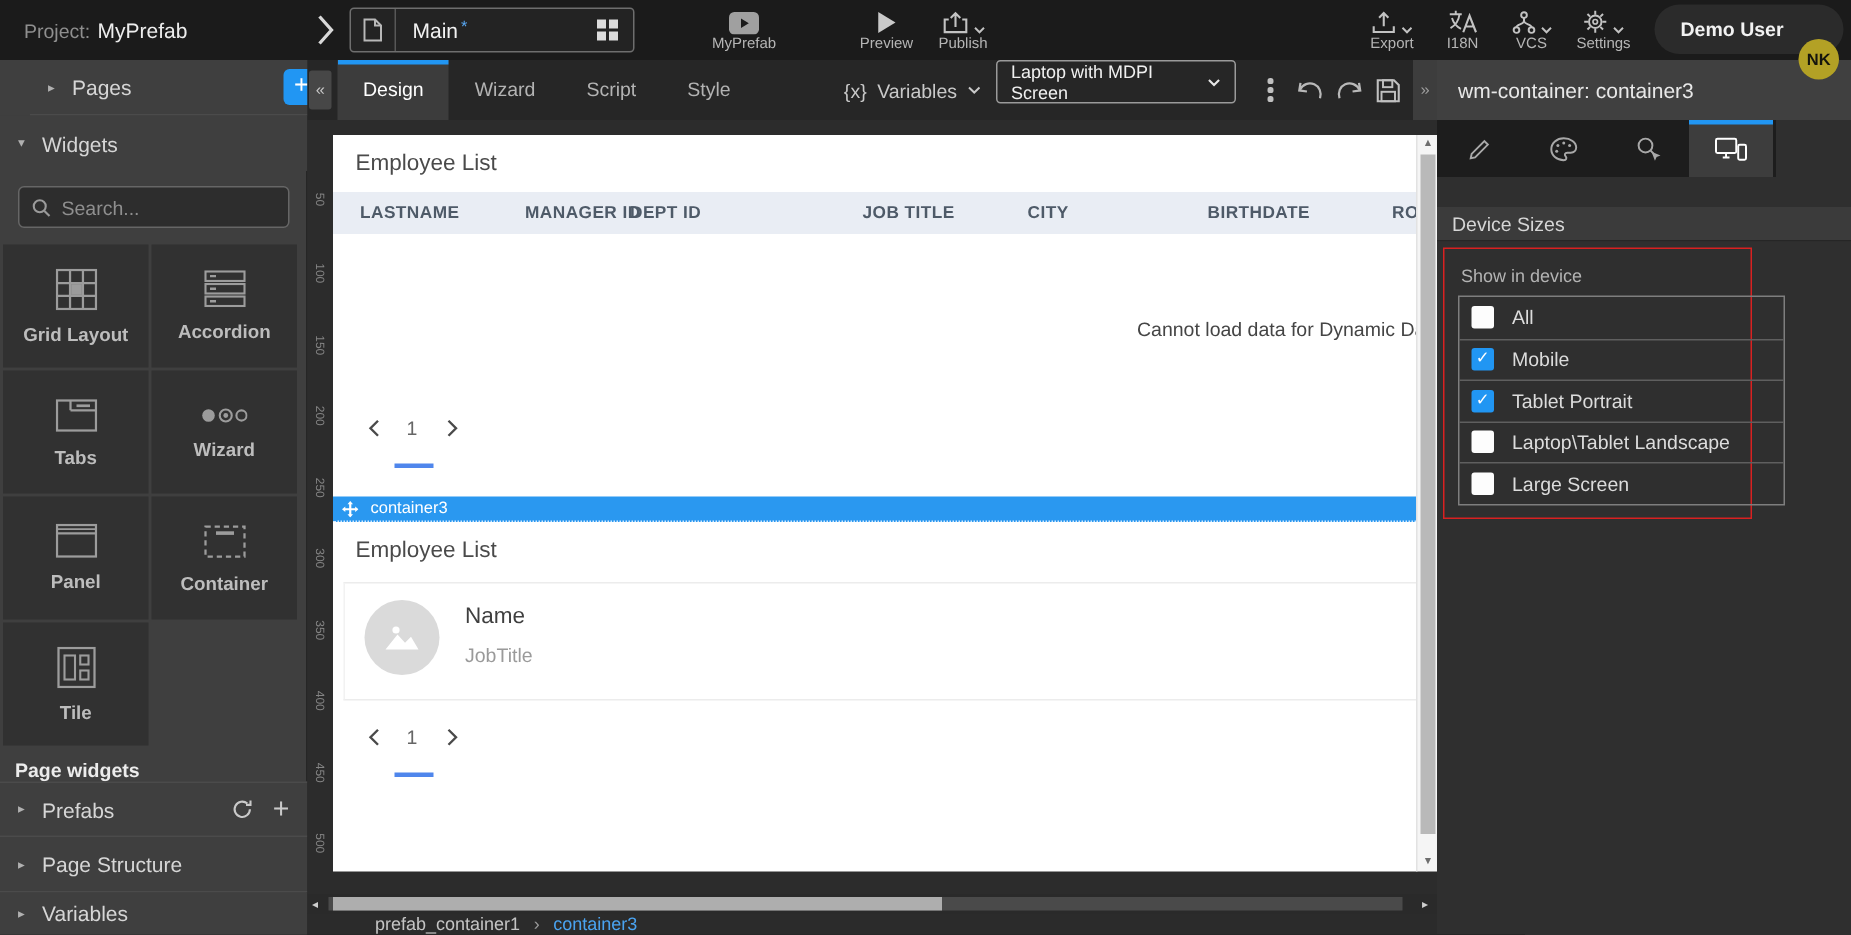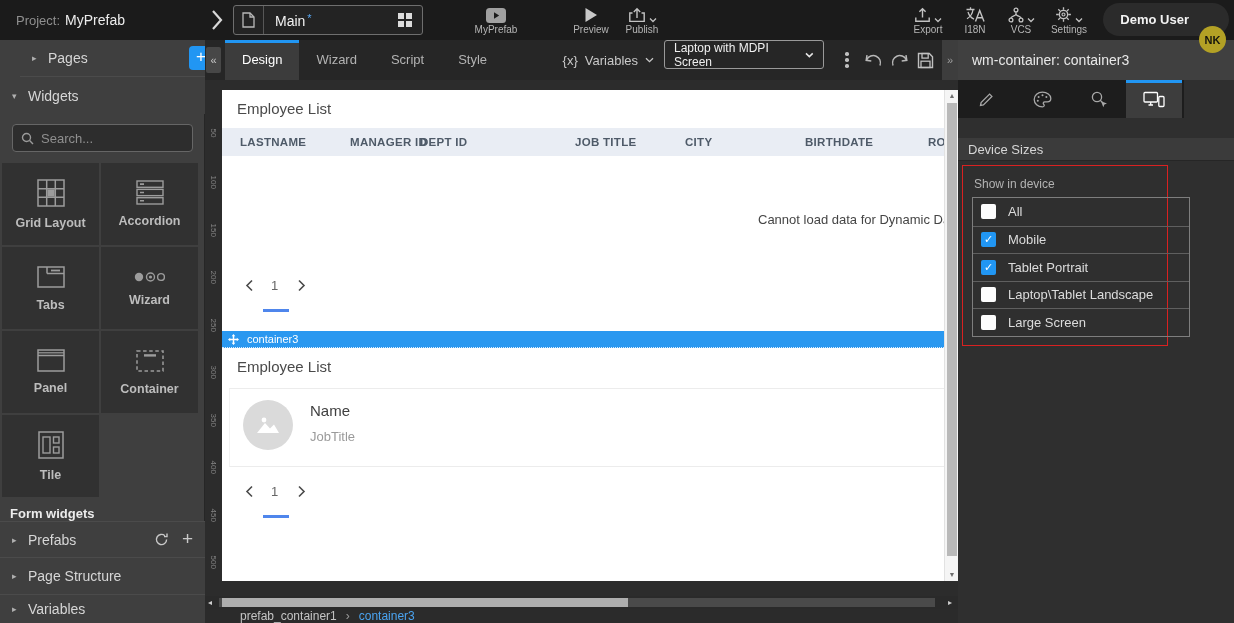--- a/index.html
+++ b/index.html
@@ -104,21 +104,21 @@
   .item-name { position:absolute; left:88px; top:312px; font-size:15px; color:#3f3f3f; }
   .item-sub { position:absolute; left:88px; top:339px; font-size:13px; color:#9a9a9a; }
 
   .hscroll { position:absolute; left:0; top:556px; width:753px; height:13px; background:#2a2a2a; }
   .harr { position:absolute; top:0; height:13px; color:#cfcfcf; font-size:8px; line-height:13px; }
   .harr.lf { left:3px; } .harr.lf::after { content:"\25C2"; }
   .harr.rt { right:6px; } .harr.rt::after { content:"\25B8"; }
   .htrack { position:absolute; left:14px; top:2px; width:716px; height:9px; background:#4a4a4a; }
   .hthumb { position:absolute; left:3px; top:0; width:406px; height:9px; background:#aeaeae; }
 
-  .statusbar { position:absolute; left:0; top:569px; width:753px; height:14px; background:#2b2b2b; display:flex; align-items:center; padding-left:35px; gap:9px; font-size:12px; color:#c4c4c4; }
+  .statusbar { position:absolute; left:0; top:569px; width:753px; height:14px; background:#2b2b2b; display:flex; align-items:center; padding-left:45px; gap:9px; font-size:12px; color:#c4c4c4; }
   .crumb-sep { color:#9a9a9a; font-size:12px; } .crumb-sep::after { content:"\203A"; }
   .crumb-active { color:#4aa3f0; }
 
   
   .inspector { position:absolute; left:958px; top:40px; width:276px; height:583px; background:#2f2f2f; }
   .insp-header { height:40px; background:#404040; line-height:40px; padding-left:14px; font-size:14px; color:#e8e8e8; }
   .insp-tabs { position:absolute; left:0; top:40px; width:226px; height:38px; background:#1d1d1d; display:flex; }
   .itab { width:56px; display:flex; align-items:center; justify-content:center; color:#a8a8a8; }
   .itab.active { background:#3d3d3d; box-shadow:inset 0 3px 0 #2196f3; color:#fff; }
   .sec-bar { position:absolute; left:0; top:98px; width:276px; height:23px; background:#3b3b3b; line-height:23px; padding-left:10px; font-size:13px; color:#d6d6d6; border-bottom:1px solid #262626; }
@@ -334,21 +334,21 @@
       <svg width="26" height="28" viewBox="0 0 26 28">
           <rect x="1" y="1" width="24" height="26" stroke="#9c9c9c" stroke-width="1.5" fill="none"></rect>
           <rect x="5" y="6" width="7" height="16" stroke="#9c9c9c" stroke-width="1.4" fill="none"></rect>
           <rect x="15.5" y="6" width="5.5" height="6" stroke="#9c9c9c" stroke-width="1.4" fill="none"></rect>
           <rect x="15.5" y="16" width="5.5" height="6" stroke="#9c9c9c" stroke-width="1.4" fill="none"></rect>
         </svg>
       <span class="wlbl">Tile</span>
     </div>
   </div>
 
-  <div class="formw-label">Form widgets</div>
+  <div class="formw-label">Page widgets</div>
 
   <div class="side-row row-prefabs">
     <span class="caret right"></span>
     <span>Prefabs</span>
     <span class="row-icons">
       <span>
         <svg width="15" height="15" viewBox="0 0 15 15">
             <path d="M12.6 7.5 a5.1 5.1 0 1 1 -1.7 -3.8" stroke="#c9c9c9" stroke-width="1.4" fill="none"></path>
             <path d="M13 1.6 V4.6 H10" stroke="#c9c9c9" stroke-width="1.4" fill="none"></path>
           </svg>

